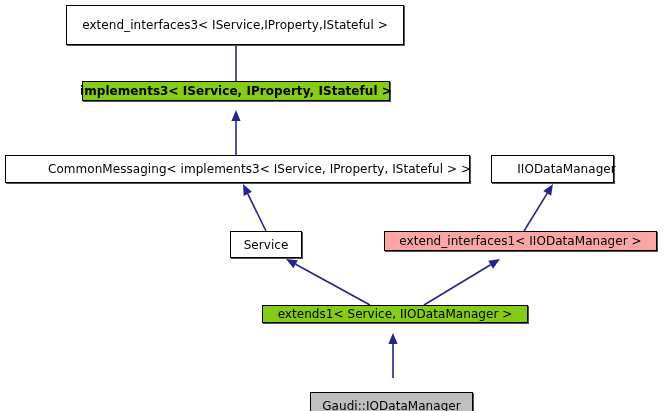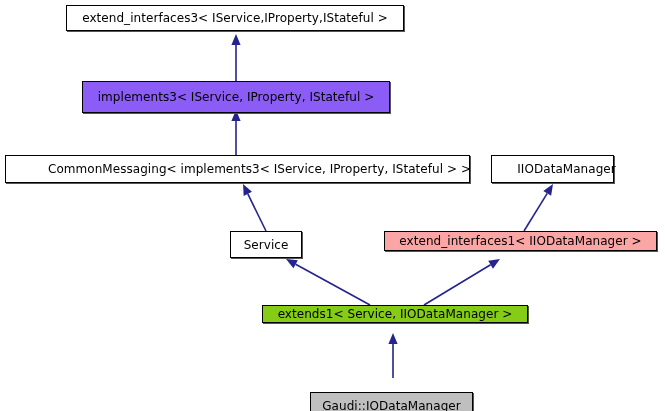--- a/index.html
+++ b/index.html
@@ -78,24 +78,24 @@
       <g>
         <line x1="424" y1="305" x2="490.5894991307994" y2="264.6958294734635" stroke="#24248c" stroke-width="1.6"></line>
         <polygon points="500,259 492.971391456066,268.63112983694737 488.20760680553286,260.76052910997964" fill="#24248c"></polygon>
       </g>
       <g>
         <line x1="393" y1="378" x2="393" y2="344" stroke="#24248c" stroke-width="1.6"></line>
         <polygon points="393,333 397.6,344 388.4,344" fill="#24248c"></polygon>
       </g>
     </svg>
   <div id="node-layer">
-      <div class="node" style="left: 66px; top: 5px; width: 338px; height: 26px; border-color: rgb(0, 0, 0); background: rgb(255, 255, 255); box-shadow: rgb(85, 85, 85) 1px 1px 0px 0px;">
+      <div class="node" style="left: 66px; top: 5px; width: 338px; height: 40px; border-color: rgb(0, 0, 0); background: rgb(255, 255, 255); box-shadow: rgb(85, 85, 85) 1px 1px 0px 0px;">
         <span class="node-label">extend_interfaces3&lt; IService,IProperty,IStateful &gt;</span>
       </div>
-      <div class="node" style="left: 82px; top: 81px; width: 308px; height: 32px; border-color: rgb(0, 0, 0); background: #8b5cf6; box-shadow: rgb(85, 85, 85) 1px 1px 0px 0px;">
+      <div class="node" style="left: 82px; top: 81px; width: 308px; height: 20px; border-color: rgb(0, 0, 0); background: #84cc16; box-shadow: rgb(85, 85, 85) 1px 1px 0px 0px; font-weight: bold;">
         <span class="node-label">implements3&lt; IService, IProperty, IStateful &gt;</span>
       </div>
       <div class="node" style="left: 5px; top: 155px; width: 465px; height: 28px; border-color: rgb(0, 0, 0); background: rgb(255, 255, 255); box-shadow: rgb(85, 85, 85) 1px 1px 0px 0px; padding-left: 44px;">
         <span class="node-label">CommonMessaging&lt; implements3&lt; IService, IProperty, IStateful &gt; &gt;</span>
       </div>
       <div class="node" style="left: 491px; top: 155px; width: 123px; height: 28px; border-color: rgb(0, 0, 0); background: rgb(255, 255, 255); box-shadow: rgb(85, 85, 85) 1px 1px 0px 0px; padding-left: 28px;">
         <span class="node-label">IIODataManager</span>
       </div>
       <div class="node" style="left: 230px; top: 231px; width: 72px; height: 27px; border-color: rgb(0, 0, 0); background: rgb(255, 255, 255); box-shadow: rgb(85, 85, 85) 1px 1px 0px 0px;">
         <span class="node-label">Service</span>

